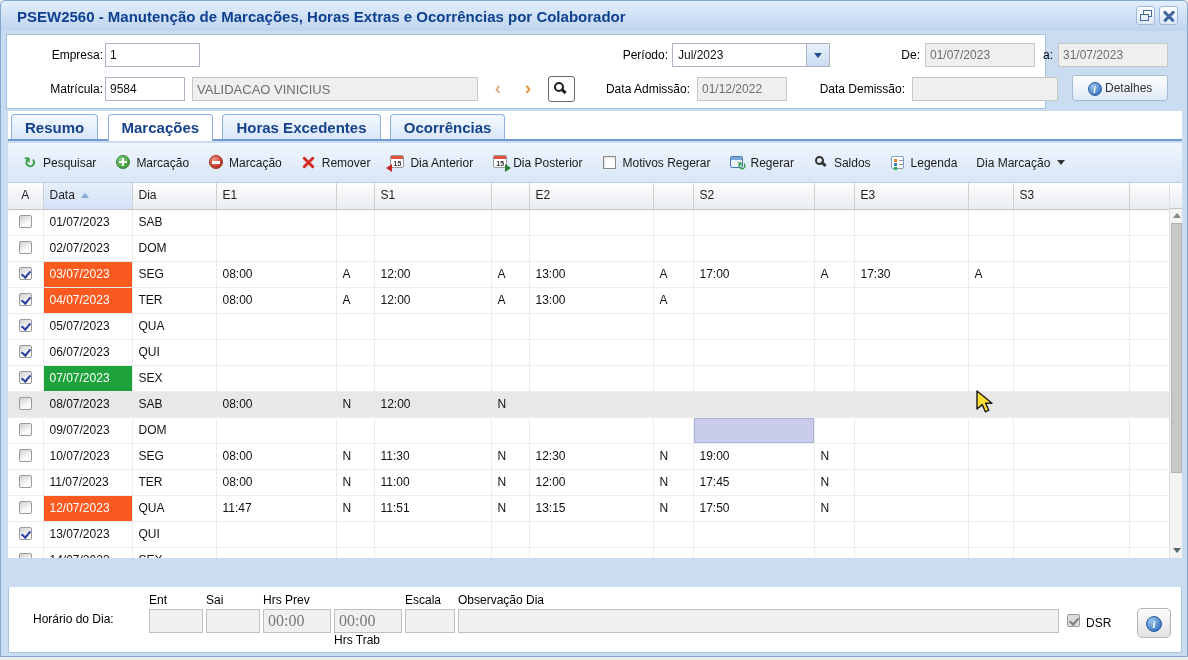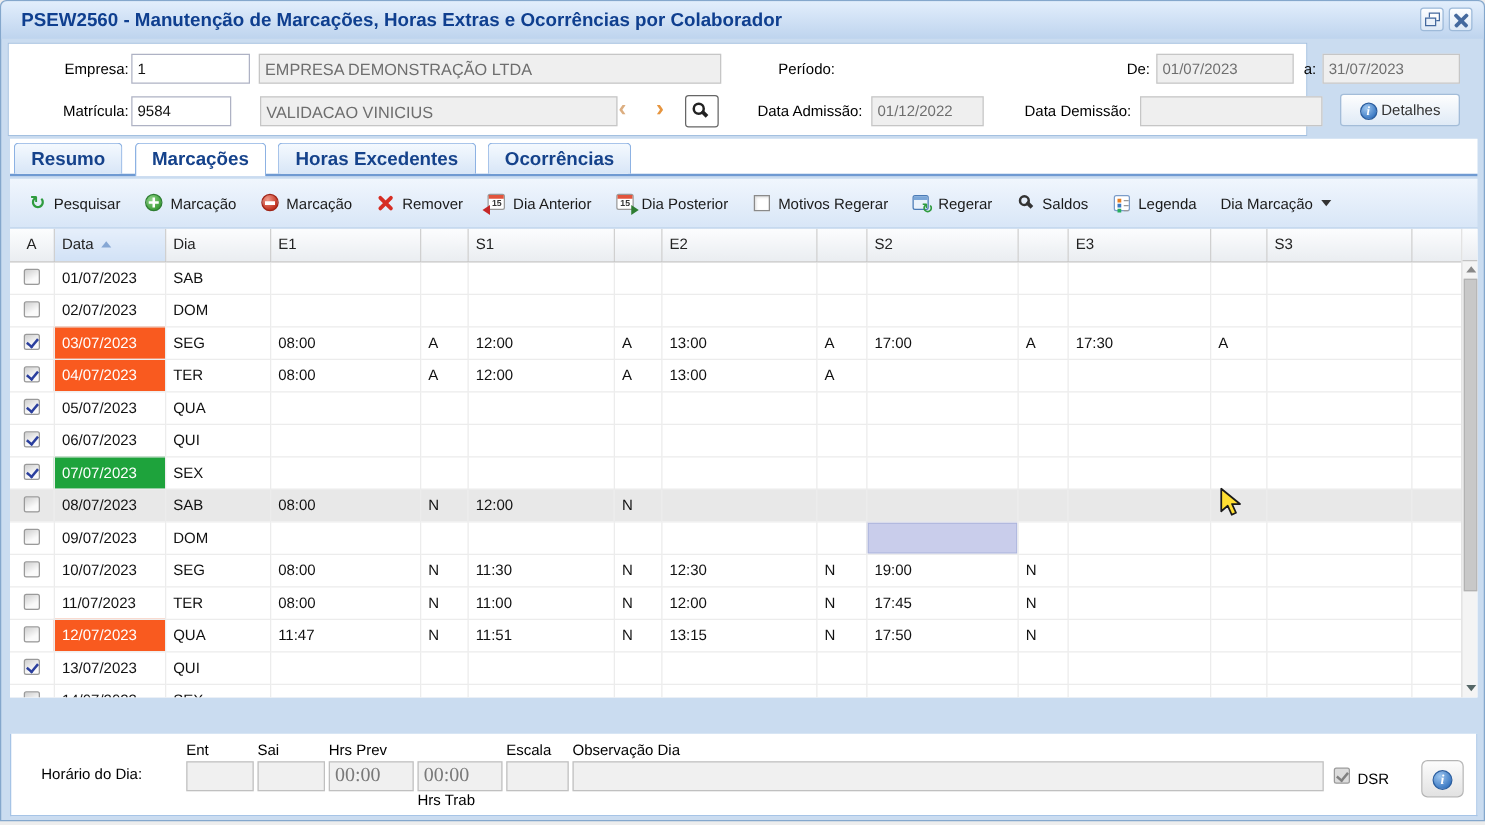--- a/index.html
+++ b/index.html
@@ -141,30 +141,35 @@
         <span class="restore-ico"></span>
       </span>
     <span class="winbtn" id="btn-close">
         <span class="close-ico"></span>
       </span>
   </div>
 
   <div id="hdrpanel">
     <span class="lbl t-right" style="left:20px;top:9px;width:76px;">Empresa:</span>
     <input class="inp" style="left: 98px; top: 8px; width: 95px;" value="1">
-    <input class="inp ro" style="left: 200px; top: 8px; width: 370px; font-size: 13px;" readonly="" value="EMPRESA DEMONSTRAÇÃO LTDA">
     <span class="lbl t-right" style="left:590px;top:9px;width:71px;">Período:</span>
+    <div class="combo" style="left:665px;top:8px;width:158px;">
+      <span class="val">Jul/2023</span>
+      <span class="btn">
+          <span class="caret-dn"></span>
+        </span>
+    </div>
     <span class="lbl t-right" style="left:875px;top:9px;width:38px;">De:</span>
     <input class="inp ro" style="left: 918px; top: 8px; width: 110px;" readonly="" value="01/07/2023">
     <span class="lbl t-right" style="left:1030px;top:9px;width:16px;">a:</span>
     <input class="inp ro" style="left: 1051px; top: 8px; width: 110px;" readonly="" value="31/07/2023">
 
     <span class="lbl t-right" style="left:20px;top:43px;width:76px;">Matrícula:</span>
     <input class="inp" style="left: 98px; top: 42px; width: 80px;" value="9584">
-    <input class="inp ro" style="left: 185px; top: 42px; width: 286px; font-size: 13px; margin-left: 16px;" readonly="" value="VALIDACAO VINICIUS">
+    <input class="inp ro" style="left: 185px; top: 42px; width: 286px; font-size: 13px;" readonly="" value="VALIDACAO VINICIUS">
     <span class="navbtn" id="nav-prev" style="left:478px;top:42px;"><span>‹</span></span>
     <span class="navbtn" id="nav-next" style="left:508px;top:42px;"><span>›</span></span>
     <span id="searchbtn" style="left:541px;top:41px;">
         <span class="mag" style="left:5px;top:5px;"></span>
       </span>
     <span class="lbl t-right" style="left:575px;top:43px;width:108px;">Data Admissão:</span>
     <input class="inp ro" style="left: 690px; top: 42px; width: 90px;" readonly="" value="01/12/2022">
     <span class="lbl t-right" style="left:786px;top:43px;width:112px;">Data Demissão:</span>
     <input class="inp ro" style="left: 905px; top: 42px; width: 146px;" readonly="" value="">
     <span class="btn-std" style="left:1065px;top:40px;width:96px;height:26px;line-height:24px;text-align:center;">

